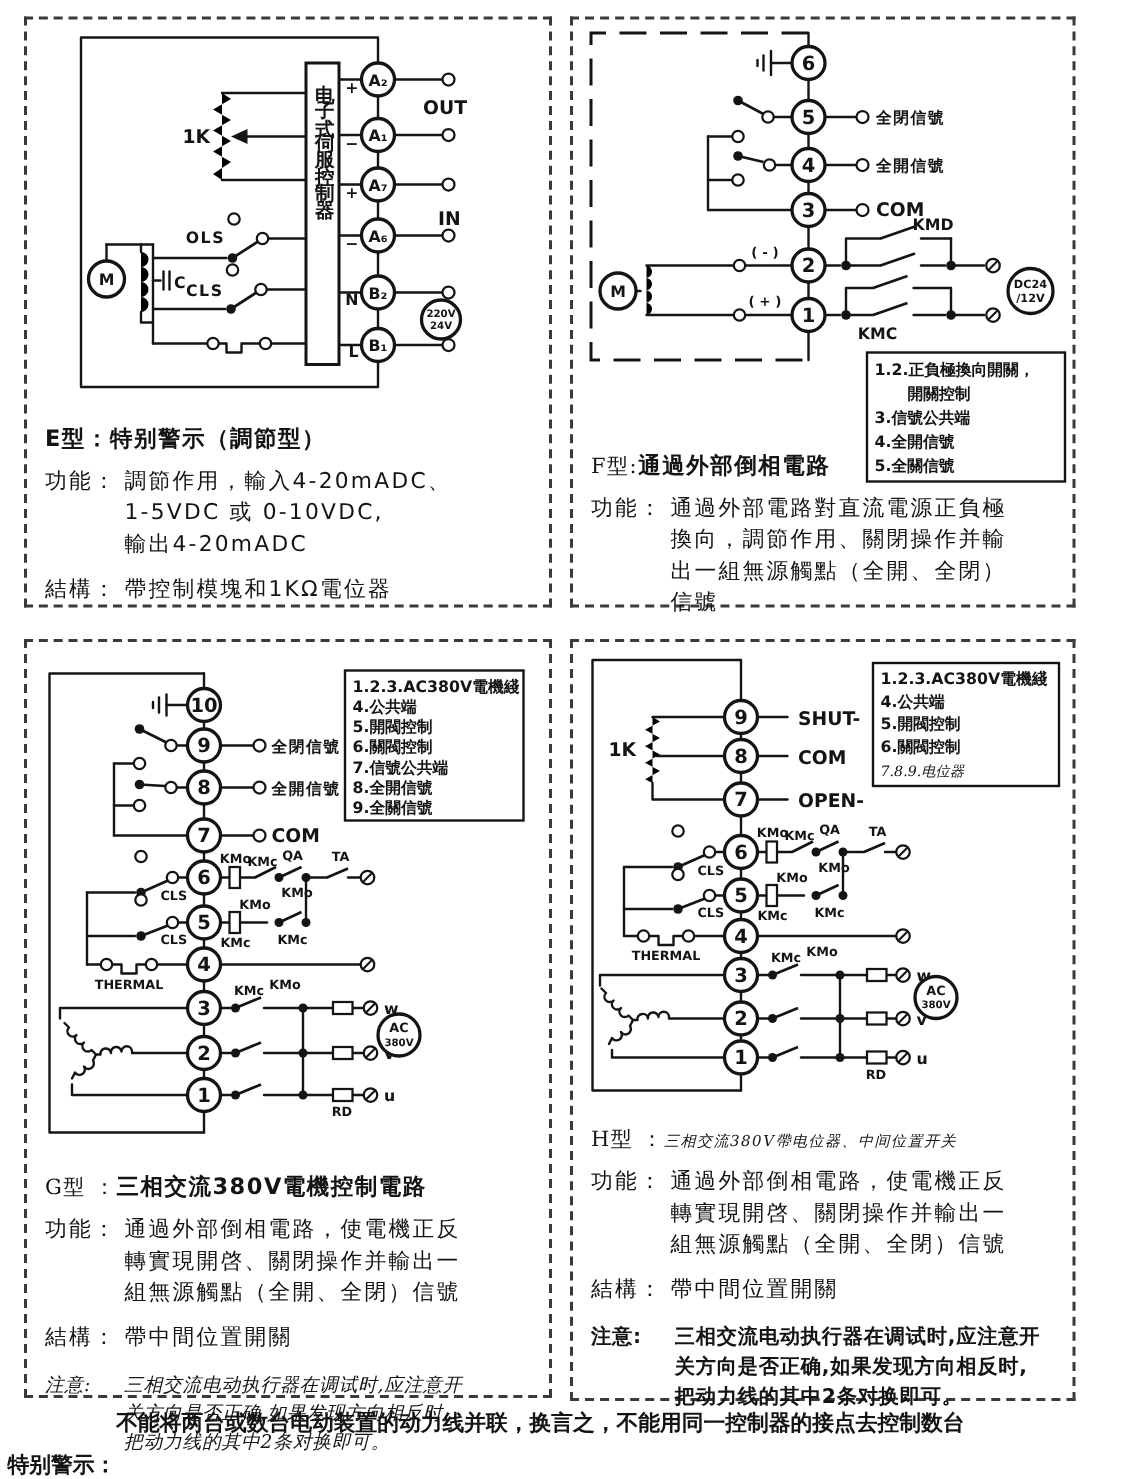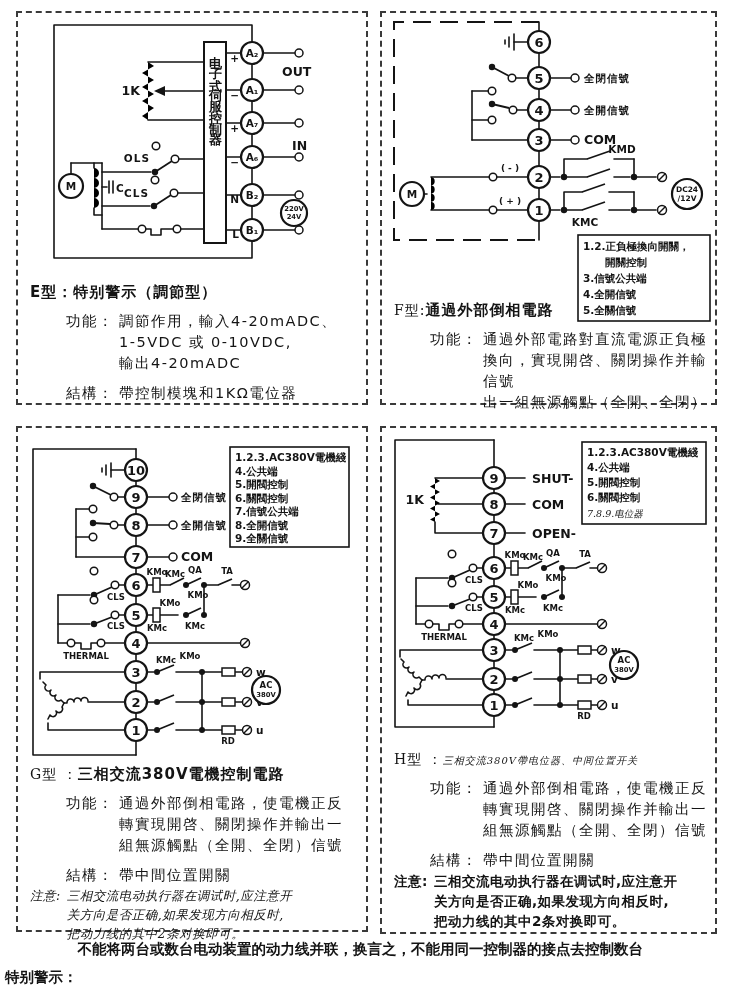--- a/index.html
+++ b/index.html
@@ -27,23 +27,23 @@
   .badge{font-size:6.8px;font-weight:bold;text-anchor:middle;}
   .legend rect{fill:#fff;stroke:#141414;stroke-width:1.6;}
   .legend text{font-size:10.5px;font-weight:bold;}
   .legend .script{font-family:"DejaVu Serif","Liberation Serif",serif;font-style:italic;font-weight:normal;font-size:9.5px;}
   .vtext{position:absolute;left:189px;top:33px;writing-mode:vertical-lr;text-orientation:upright;
          font-size:13px;font-weight:bold;letter-spacing:11px;line-height:16px;}
   .tb{position:absolute;left:12px;right:6px;}
   .ptitle{font-size:15px;font-weight:bold;letter-spacing:1px;white-space:nowrap;}
   .scriptLbl{font-family:"DejaVu Serif","Liberation Serif",serif;font-weight:normal;font-size:14px;}
   .scriptTitle{font-family:"DejaVu Serif","Liberation Serif",serif;font-style:italic;font-weight:normal;font-size:10px;letter-spacing:1px;}
-  .trow{display:flex;margin-top:9px;font-size:14.5px;letter-spacing:1.5px;line-height:21px;margin-left:36px;}
+  .trow{display:flex;margin-top:9px;font-size:14.5px;letter-spacing:1.5px;line-height:21px;}
   .trow .lbl{flex:0 0 auto;margin-right:5px;white-space:nowrap;}
-  .noterow{display:flex;}
+  .noterow{display:flex;margin-top:10px;gap:16px;}
   .noteG{font-family:"DejaVu Serif","Liberation Serif",serif;font-style:italic;font-size:12.5px;line-height:19px;letter-spacing:0.5px;}
   .noteH{font-weight:bold;font-size:13.5px;line-height:20px;letter-spacing:0.5px;}
   .noterow .lbl{flex:0 0 auto;margin-right:6px;white-space:nowrap;}
   .warning{position:absolute;left:5px;top:938px;width:738px;font-weight:bold;font-size:14.5px;line-height:22px;}
   .wrow{display:flex;}
   .wrow .wlbl{flex:0 0 auto;white-space:nowrap;margin-top:28px;}
   .wrow2{padding-left:84px;}
 </style>
 </head>
 <body>
@@ -283,23 +283,23 @@
       </g>
     </svg>
     <div class="tb" style="top:288px;">
       <div class="ptitle">
         <span class="scriptLbl">F型:</span><span>通過外部倒相電路</span>
       </div>
       <div class="trow">
         <span class="lbl">功能：</span>
         <div class="val">
           <div>通過外部電路對直流電源正負極</div>
-          <div>換向，實現開啓、關閉操作并輸</div>
+          <div>換向，調節作用、關閉操作并輸</div>
+          <div>出一組無源觸點（全開、全閉）</div>
           <div>信號</div>
-          <div>出一組無源觸點（全開、全閉）</div>
         </div>
       </div>
     </div>
   </section>
 
   <section class="panel" id="panelG">
     <svg width="348" height="340" viewBox="0 0 348 340">
       <g class="w">
         <path d="M118,21 H15 V327 H118"></path>
           <path d="M118,21 V327"></path>
@@ -480,21 +480,21 @@
         <rect x="212" y="19" width="119" height="100"></rect>
         <text x="217" y="33">1.2.3.AC380V電機綫</text>
         <text x="217" y="46.5">4.公共端</text>
         <text x="217" y="60">5.開閥控制</text>
         <text x="217" y="73.5">6.關閥控制</text>
         <text x="217" y="87">7.信號公共端</text>
         <text x="217" y="100.5">8.全開信號</text>
         <text x="217" y="114">9.全關信號</text>
       </g>
     </svg>
-    <div class="tb" style="top:337px;">
+    <div class="tb" style="top:354px;">
       <div class="ptitle">
         <span class="scriptLbl">G型 ：</span><span>三相交流380V電機控制電路</span>
       </div>
       <div class="trow">
         <span class="lbl">功能：</span>
         <div class="val">
           <div>通過外部倒相電路，使電機正反</div>
           <div>轉實現開啓、關閉操作并輸出一</div>
           <div>組無源觸點（全開、全閉）信號</div>
         </div>

